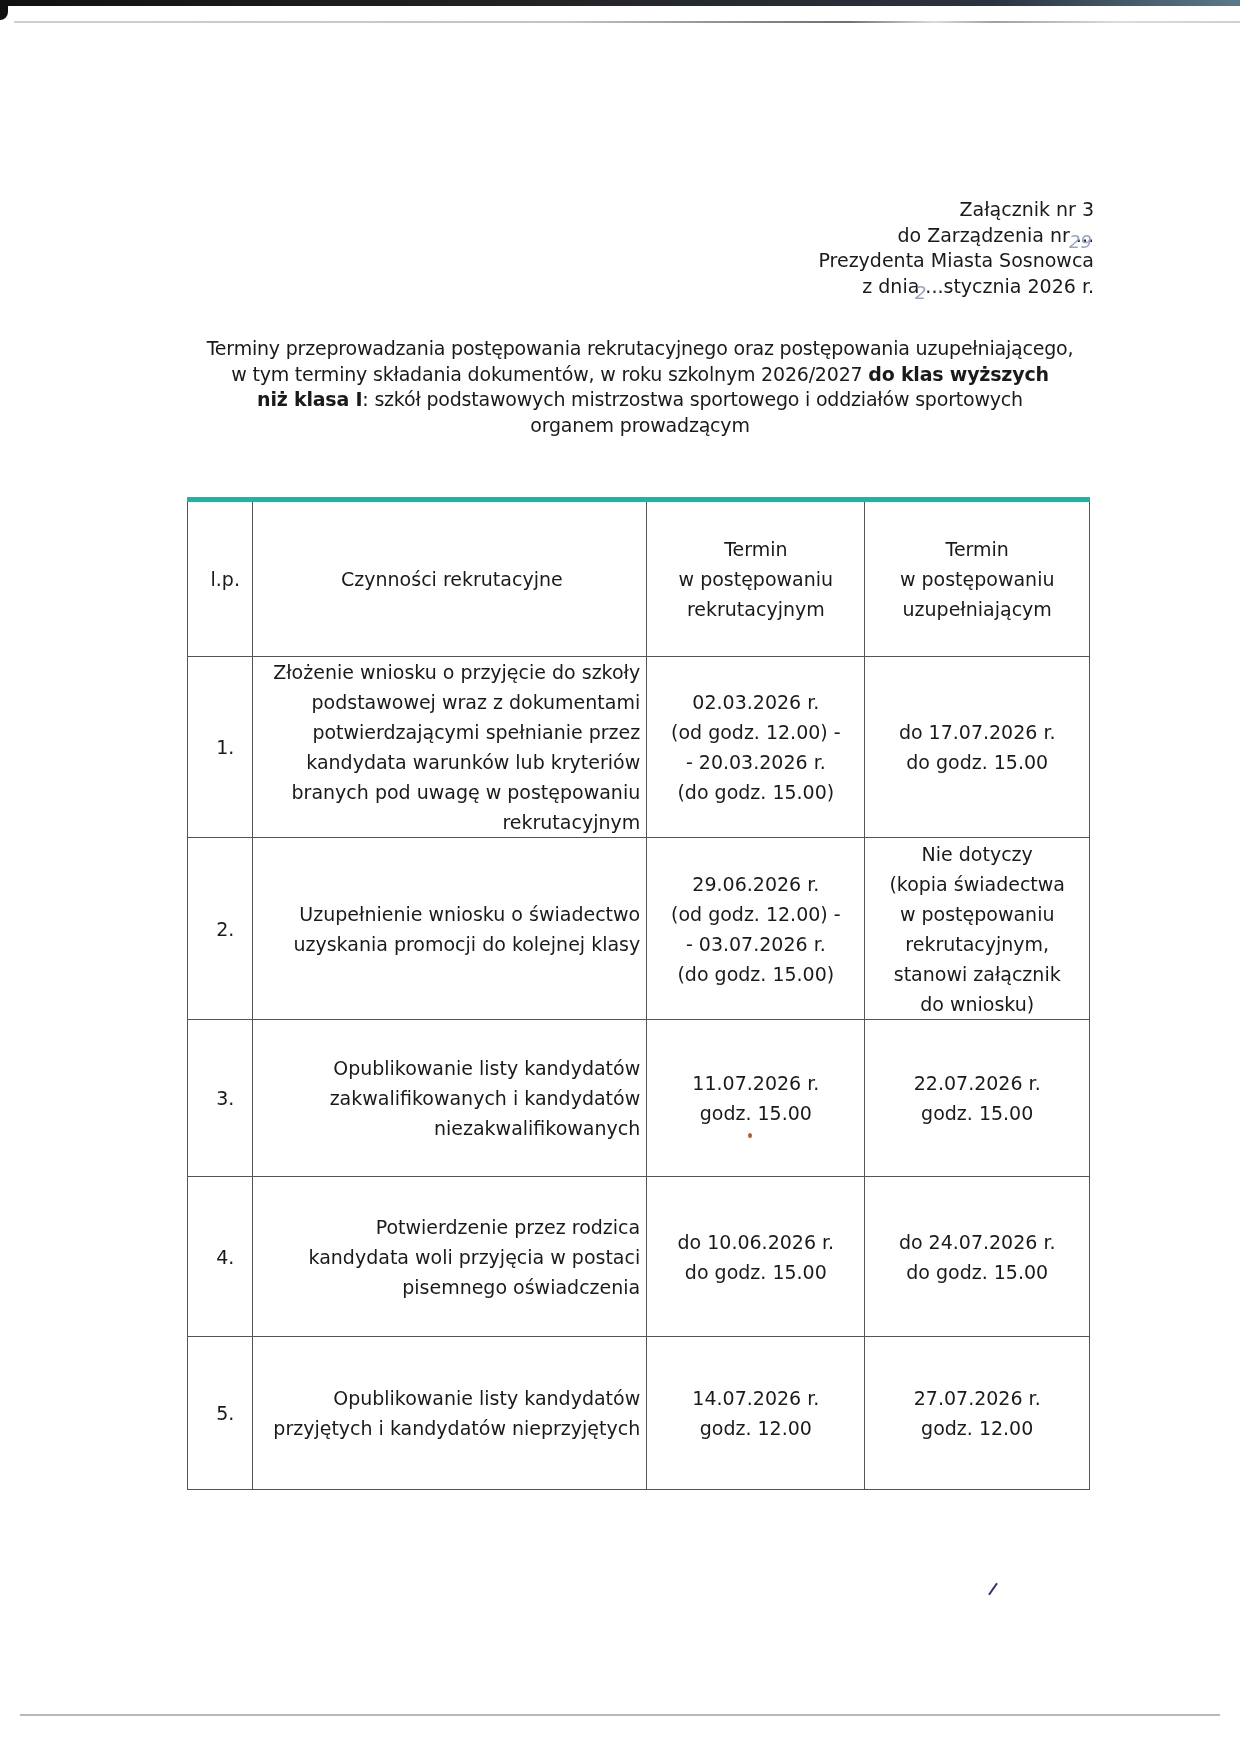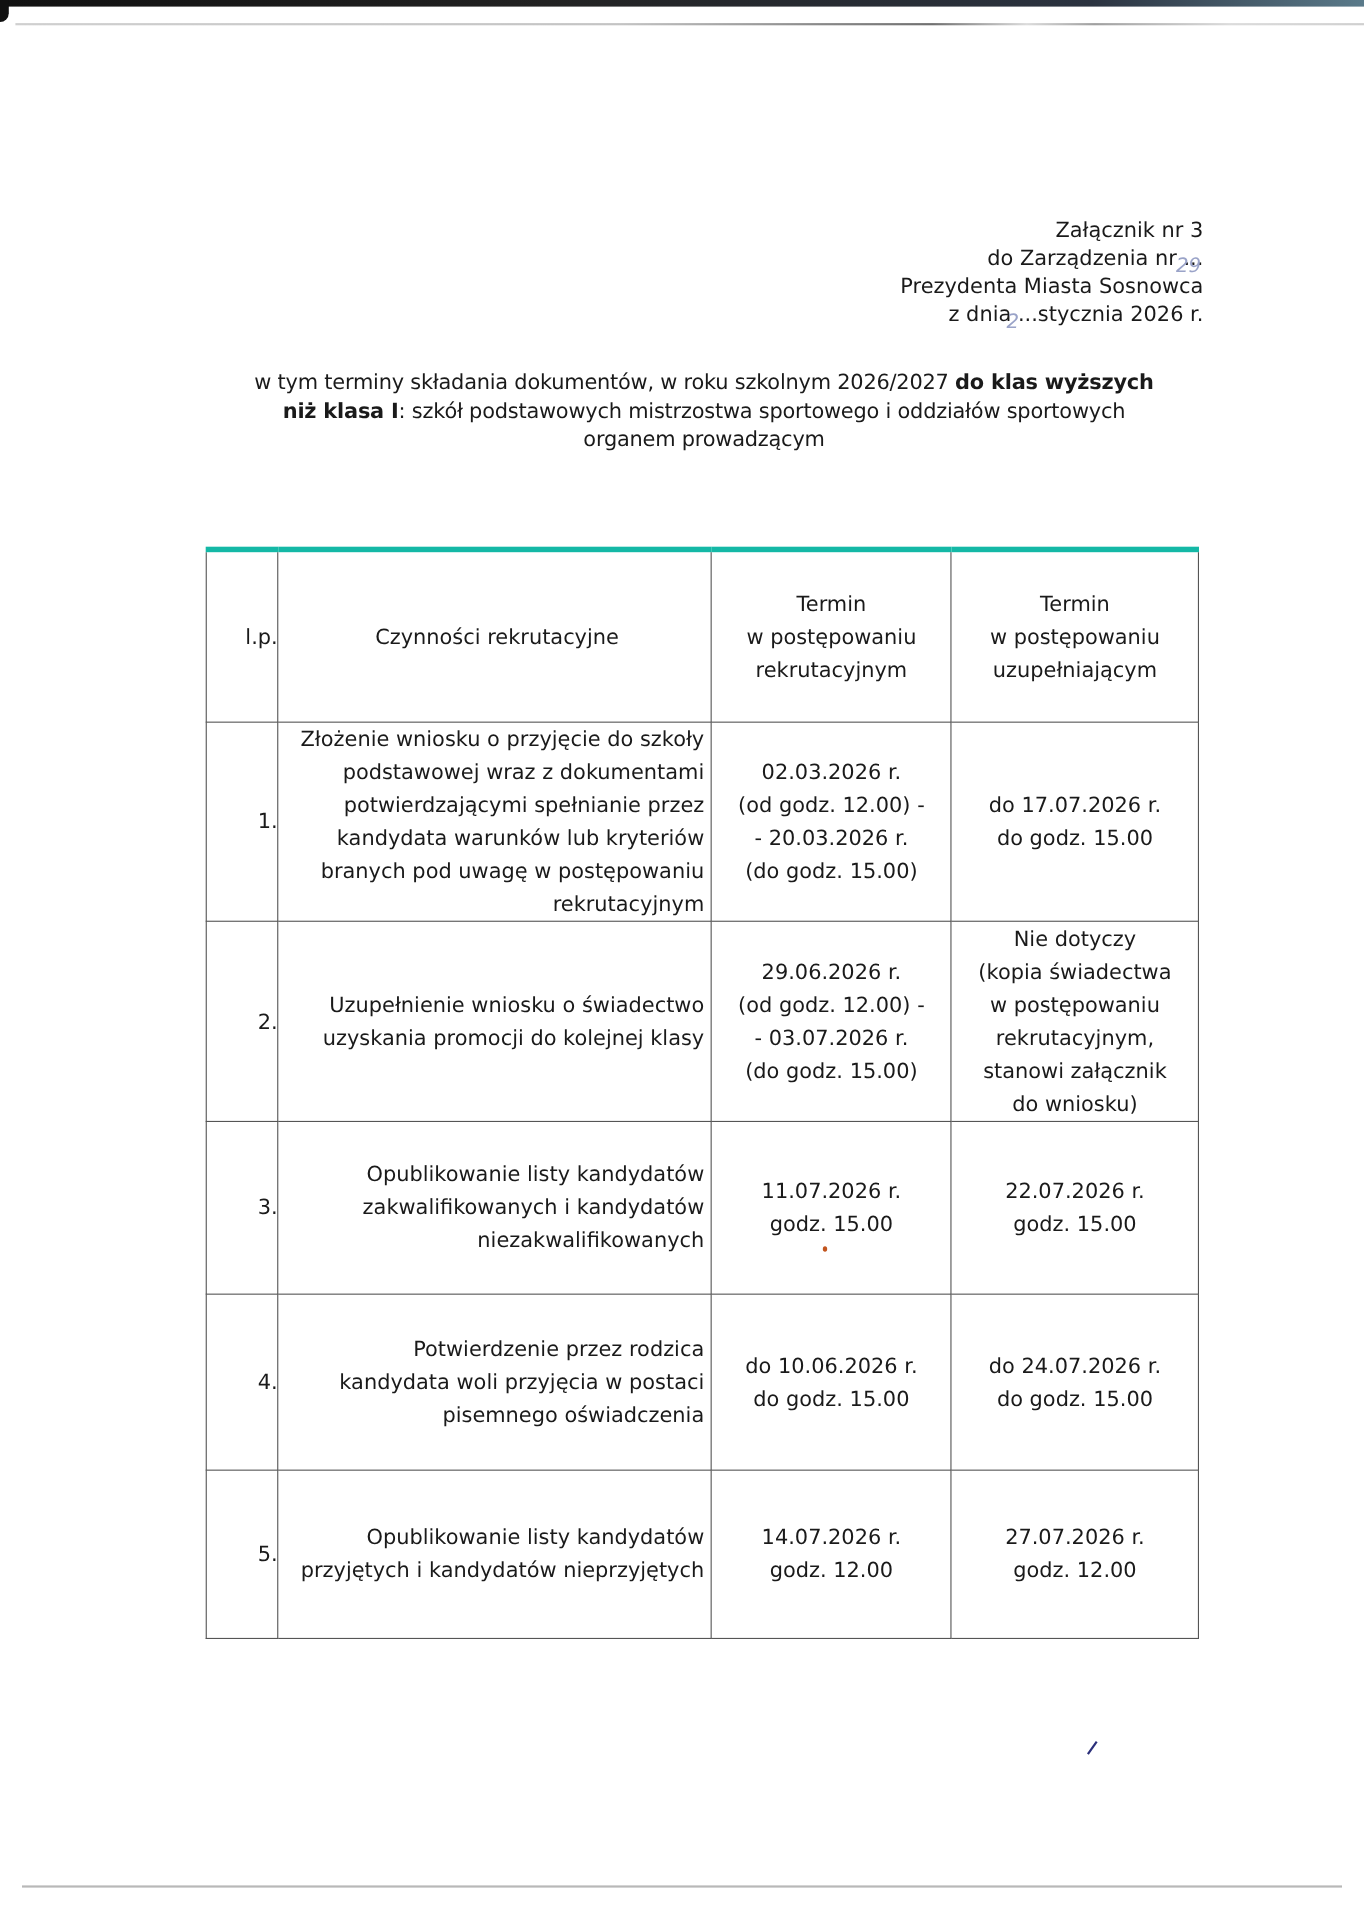--- a/index.html
+++ b/index.html
@@ -35,21 +35,21 @@
     }
     .title b { font-weight: bold; }
     table.schedule {
       position: absolute; left: 187px; top: 497px; width: 903px;
       border-collapse: collapse; font-size: 19px; line-height: 30px;
     }
     table.schedule td, table.schedule th {
       border: 1.5px solid #555; padding: 0; vertical-align: middle; font-weight: normal;
     }
     table.schedule tr.row-top td, table.schedule tr.row-top th { border-top: 5px solid #14b8a6; }
-    .c-lp { width: 56px; text-align: right; padding-left: 10px !important; }
+    .c-lp { width: 56px; text-align: center; padding-left: 10px !important; }
     .c-act { width: 387px; text-align: right; padding-left: 10px !important; padding-right: 6px !important; }
     .c-rec { width: 222px; text-align: center; }
     .c-sup { width: 228px; text-align: center; }
     .line { display: block; }
     .h-head { height: 157px; }
     .h-r1 { height: 181px; }
     .h-r2 { height: 182px; }
     .h-r3 { height: 157px; }
     .h-r4 { height: 160px; }
     .h-r5 { height: 153px; }
@@ -69,20 +69,21 @@
 <div class="attachment">
   <div>Załącznik nr 3</div>
   <div><span>do Zarządzenia nr ...</span></div>
   <div>Prezydenta Miasta Sosnowca</div>
   <div><span>z dnia ...</span><span>stycznia 2026 r.</span></div>
 </div>
 <span class="mark" style="left:1069px; top:231px;">29</span>
 <span class="mark" style="left:915px; top:282px;">2</span>
 
 <div class="title">
+  <div>Terminy przeprowadzania postępowania rekrutacyjnego oraz postępowania uzupełniającego,</div>
   <div><span>w tym terminy składania dokumentów, w roku szkolnym 2026/2027 </span><b>do klas wyższych</b></div>
   <div><b>niż klasa I</b><span>: szkół podstawowych mistrzostwa sportowego i oddziałów sportowych</span></div>
   <div>organem prowadzącym</div>
 </div>
 
 <table class="schedule">
   <tbody>
       <tr class="row-top h-head">
     <th class="c-lp">l.p.</th>
     <th class="c-act" style="text-align:center;">Czynności rekrutacyjne</th>

